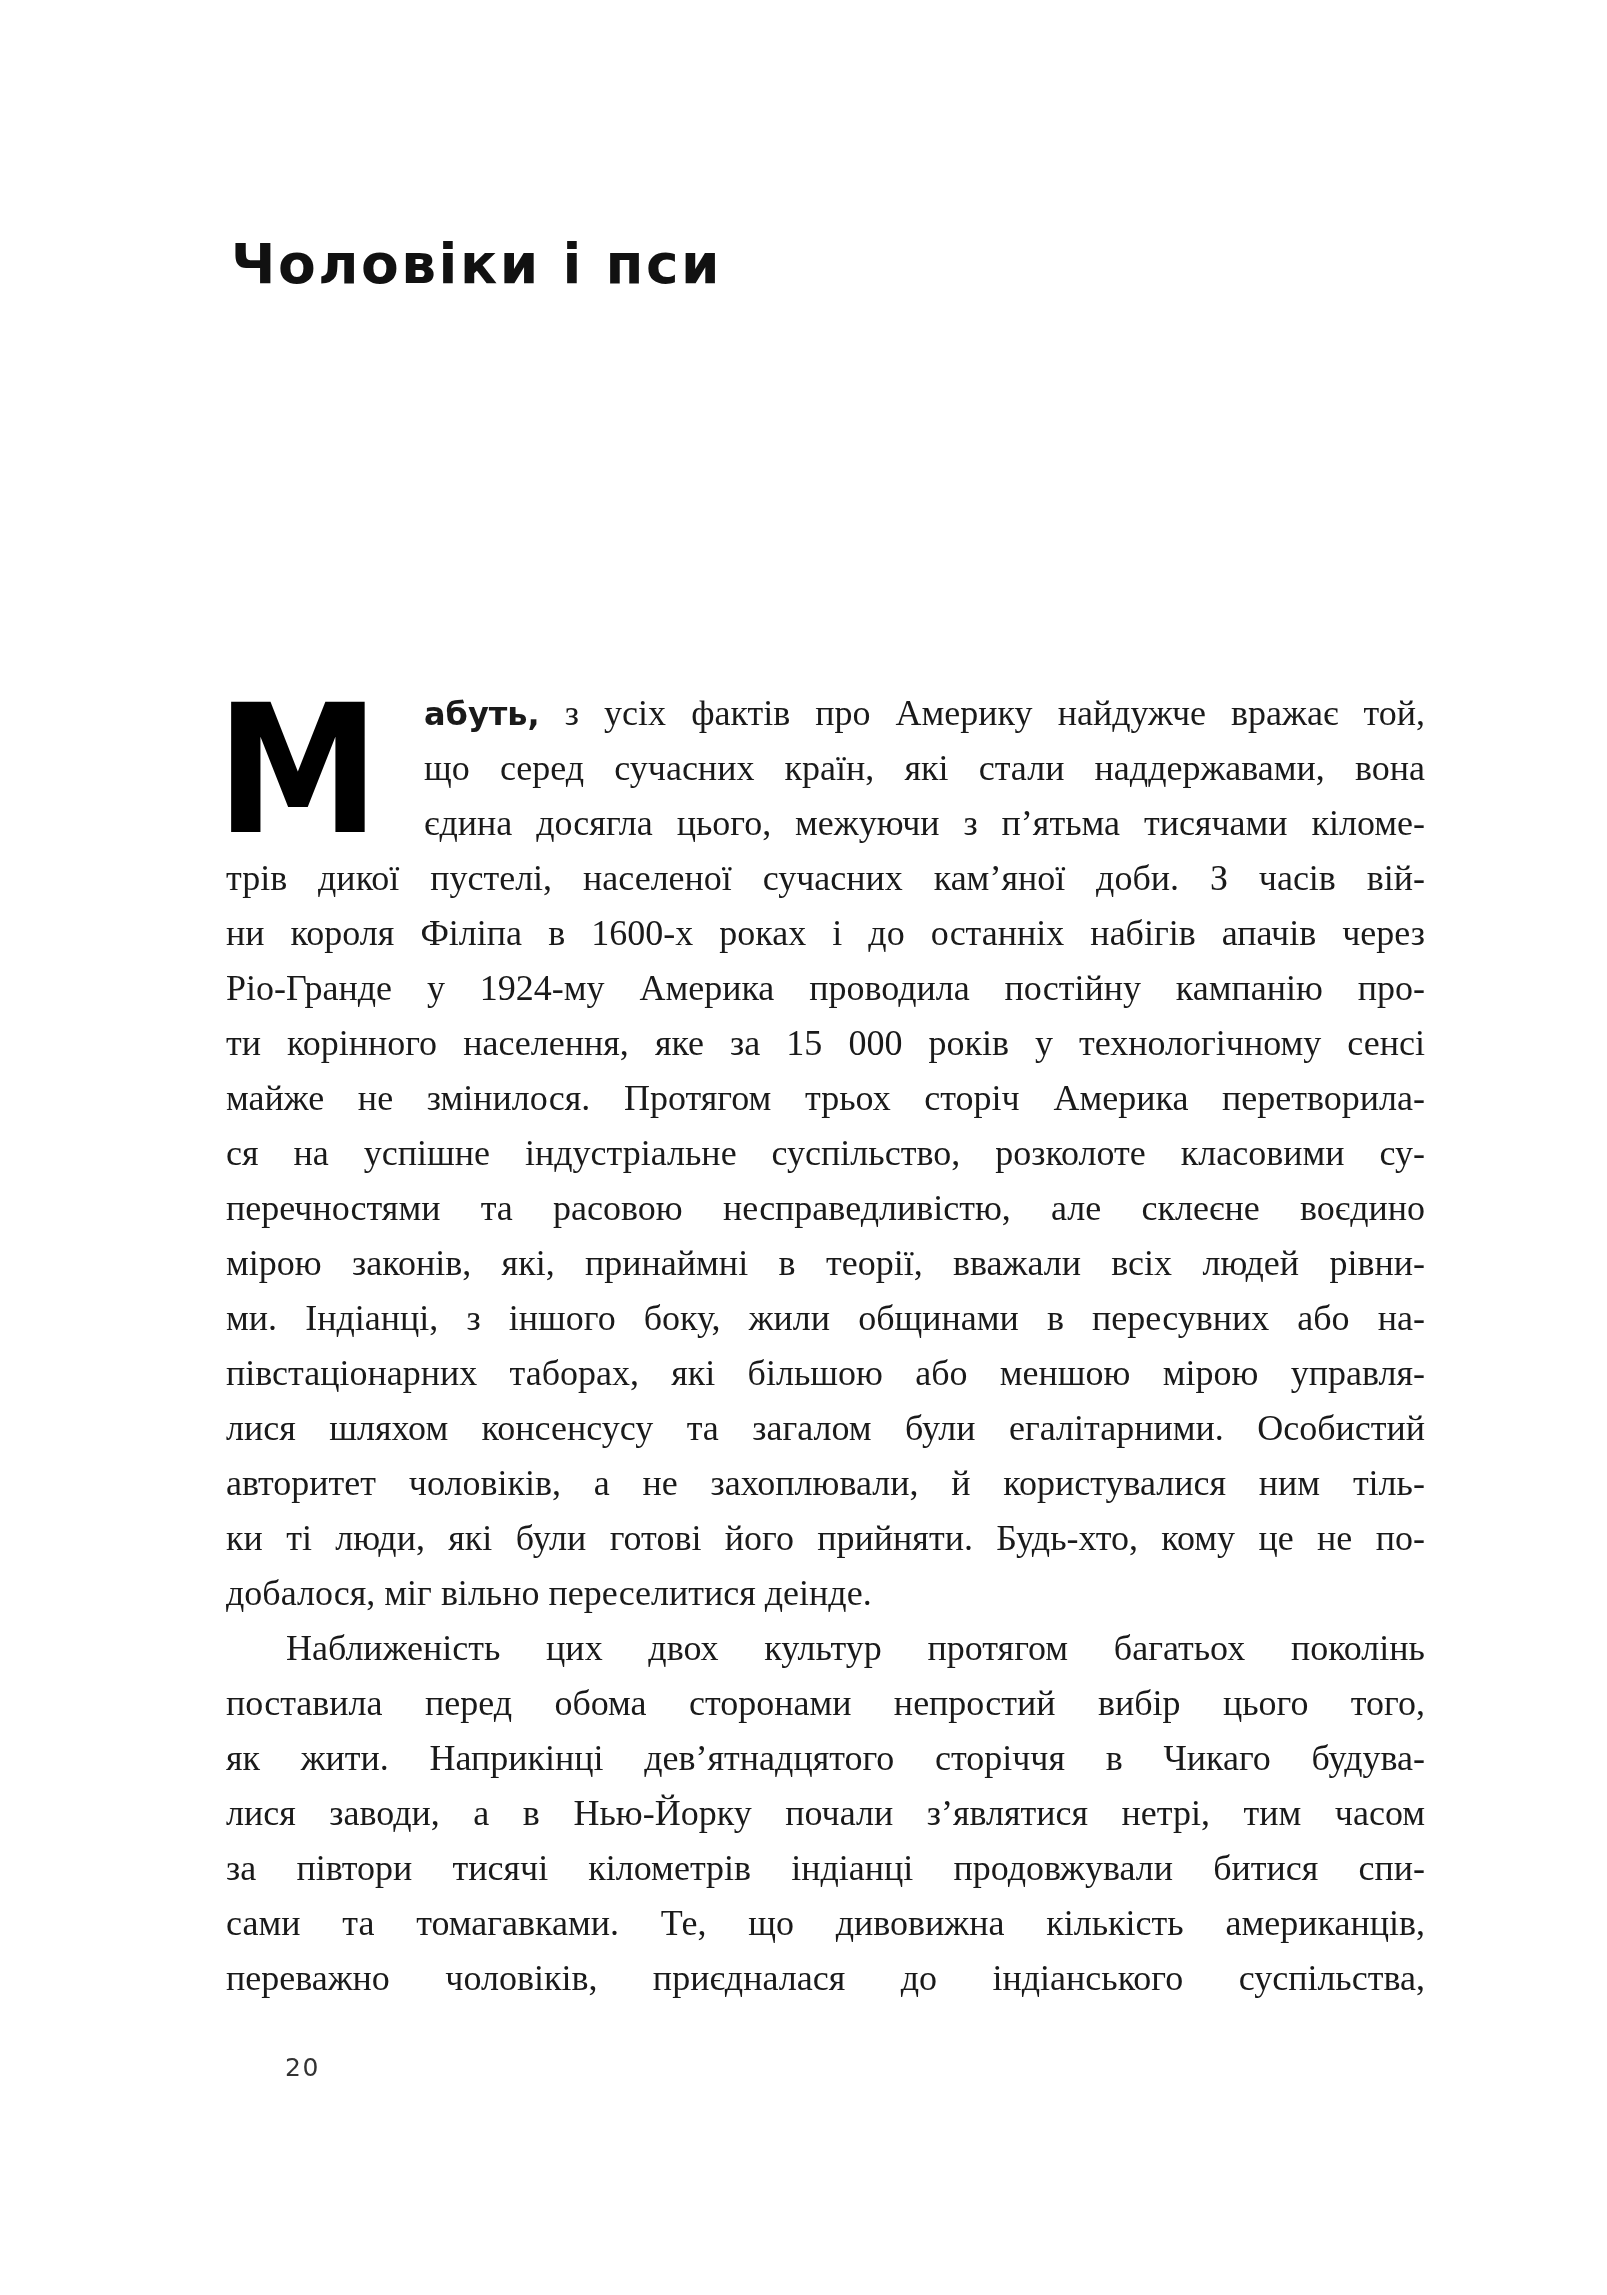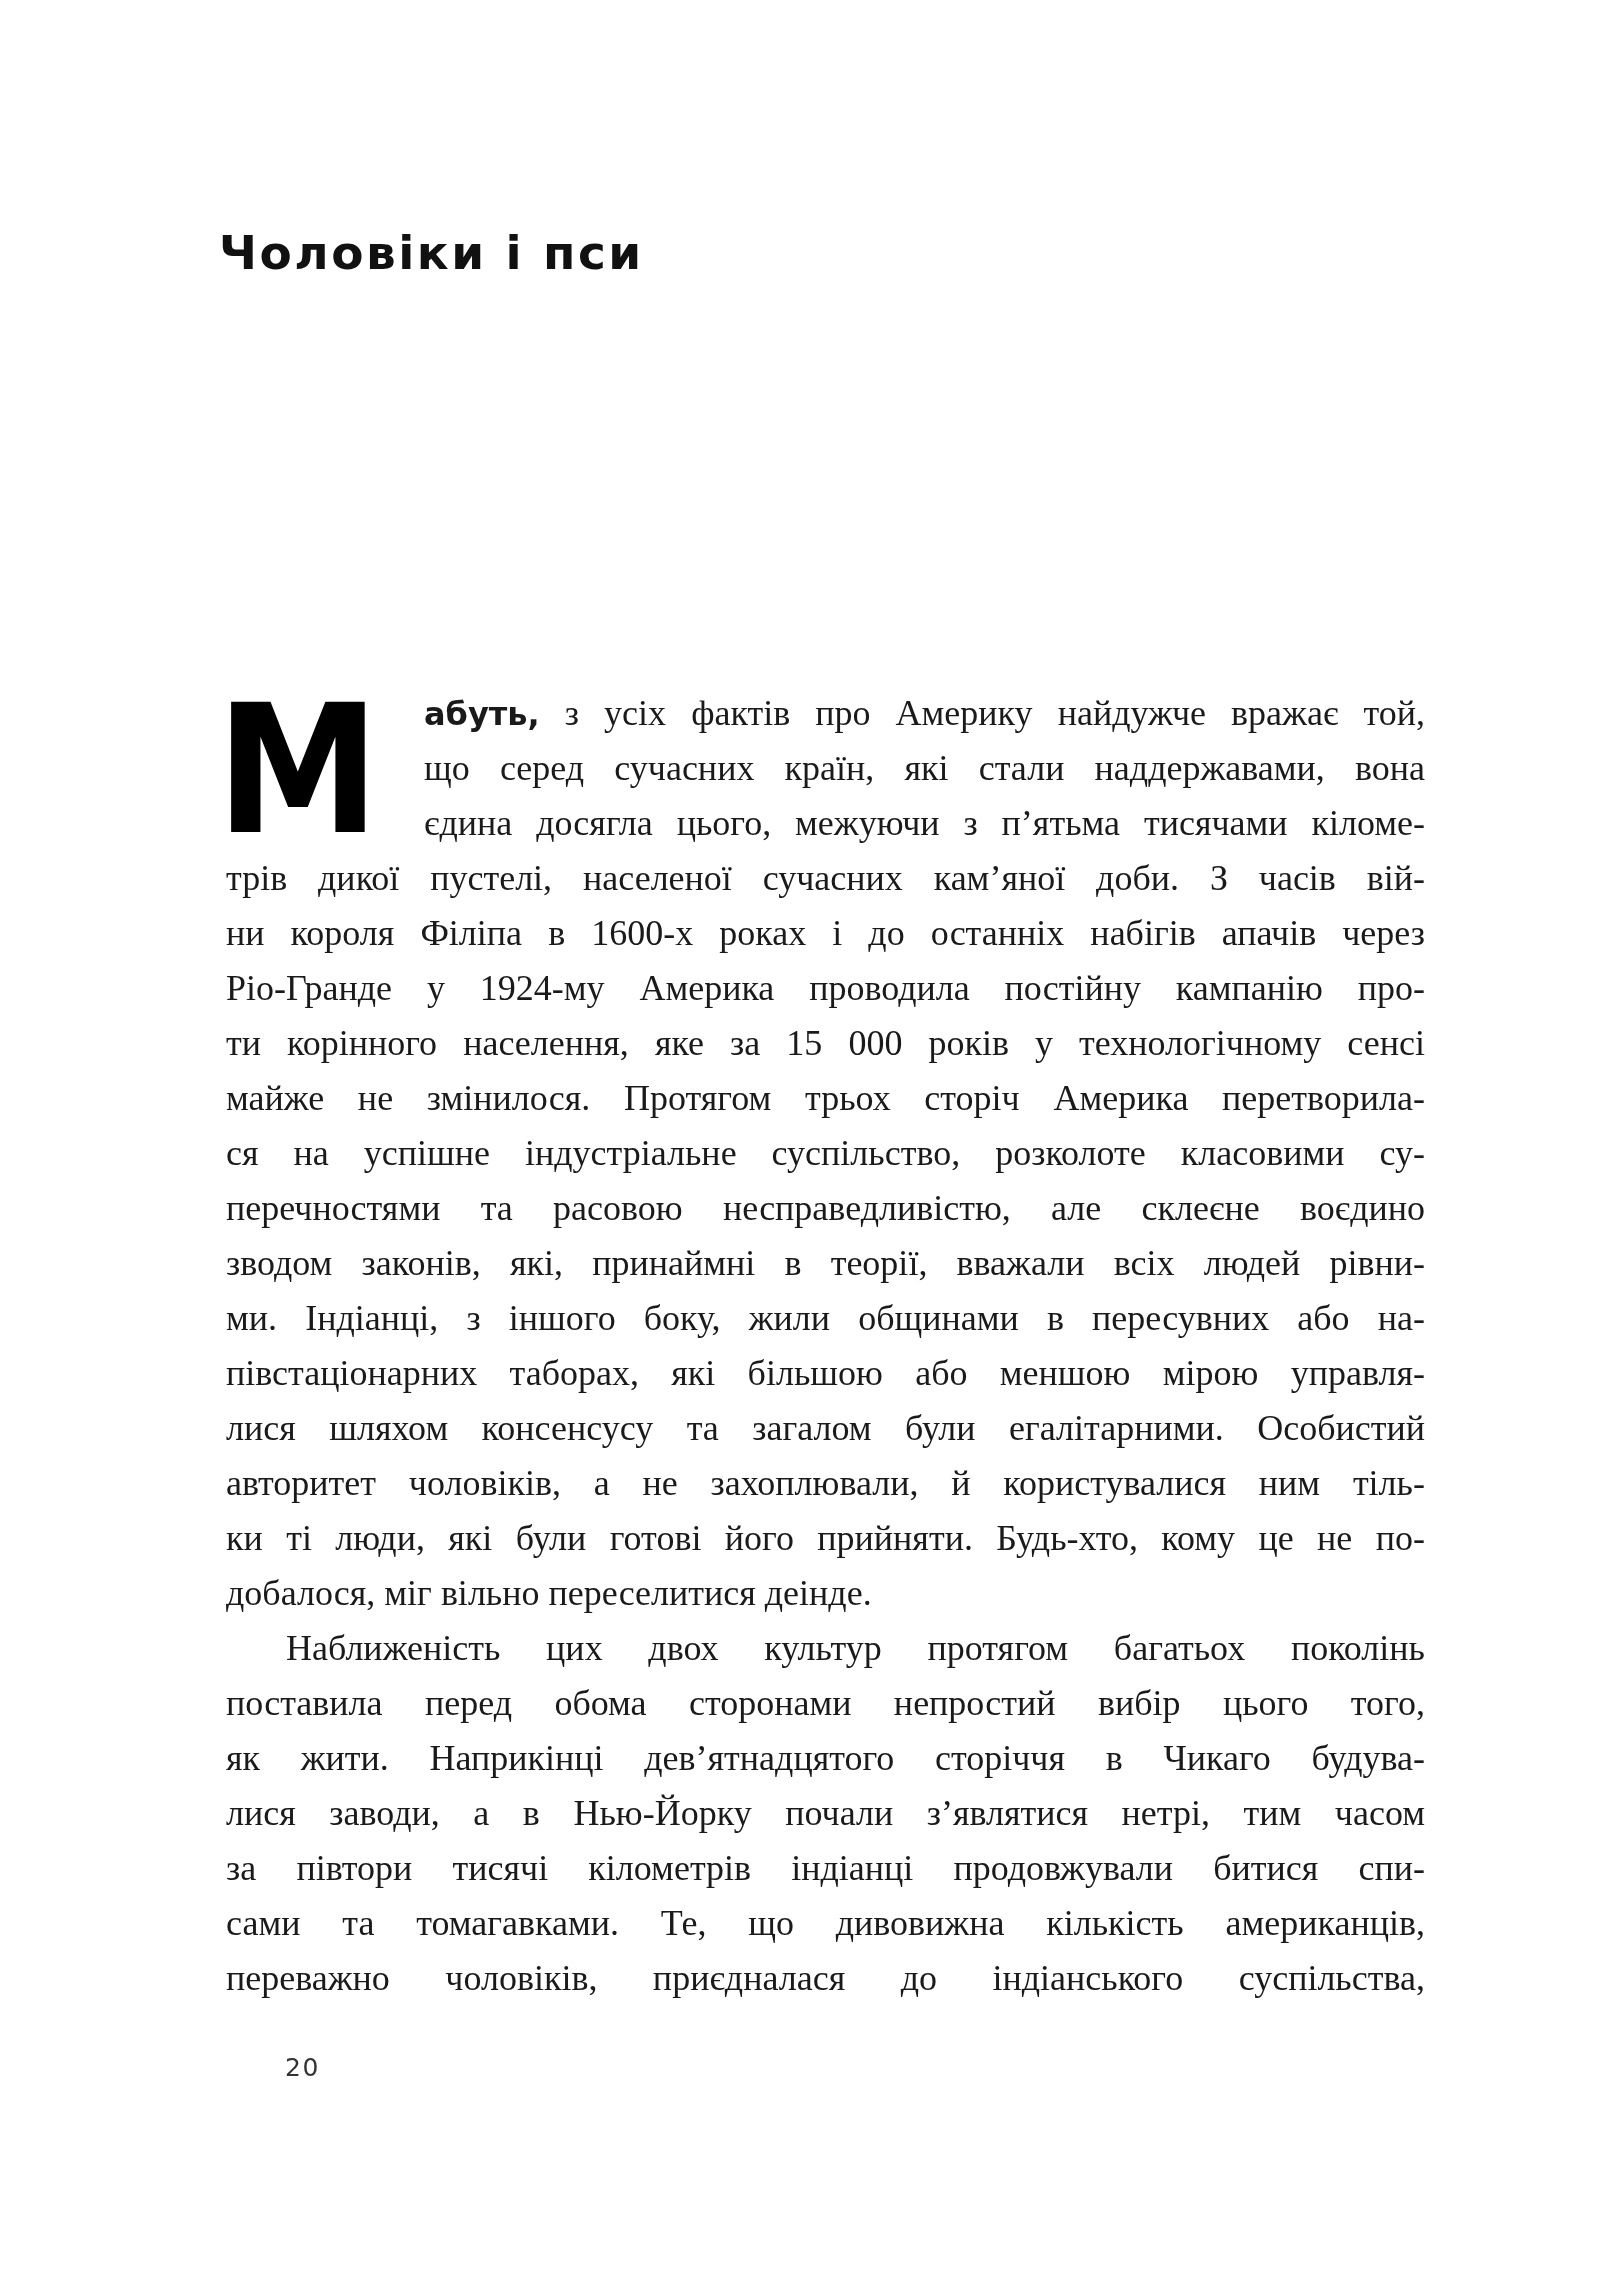--- a/index.html
+++ b/index.html
@@ -11,24 +11,24 @@
       width: 1607px;
       height: 2295px;
       position: relative;
       overflow: hidden;
       color: #1a1a1a;
     }
     .chapter-title {
       position: absolute;
       left: 219px;
       top: 219px;
-      margin: 0;
+      margin: 12px;
       font-family: "DejaVu Sans", sans-serif;
       font-weight: bold;
-      font-size: 47px;
+      font-size: 55px;
       letter-spacing: 2.5px;
       line-height: 67px;
       color: #111111;
     }
     .body-text {
       position: absolute;
       left: 226px;
       top: 686px;
       width: 1199px;
       font-family: "Liberation Serif", serif;
@@ -96,21 +96,21 @@
     <span class="line dc"><span class="lead-word">абуть,</span><span> з усіх фактів про Америку найдужче вражає той,</span></span>
     <span class="line dc">що серед сучасних країн, які стали наддержавами, вона</span>
     <span class="line dc">єдина досягла цього, межуючи з п’ятьма тисячами кіломе-</span>
     <span class="line">трів дикої пустелі, населеної сучасних кам’яної доби. З часів вій-</span>
     <span class="line">ни короля Філіпа в 1600-х роках і до останніх набігів апачів через</span>
     <span class="line">Ріо-Гранде у 1924-му Америка проводила постійну кампанію про-</span>
     <span class="line">ти корінного населення, яке за 15 000 років у технологічному сенсі</span>
     <span class="line">майже не змінилося. Протягом трьох сторіч Америка перетворила-</span>
     <span class="line">ся на успішне індустріальне суспільство, розколоте класовими су-</span>
     <span class="line">перечностями та расовою несправедливістю, але склеєне воєдино</span>
-    <span class="line">зводом законів, які, принаймні в теорії, вважали всіх людей рівни-</span>
+    <span class="line">мірою законів, які, принаймні в теорії, вважали всіх людей рівни-</span>
     <span class="line">ми. Індіанці, з іншого боку, жили общинами в пересувних або на-</span>
     <span class="line">півстаціонарних таборах, які більшою або меншою мірою управля-</span>
     <span class="line">лися шляхом консенсусу та загалом були егалітарними. Особистий</span>
     <span class="line">авторитет чоловіків, а не захоплювали, й користувалися ним тіль-</span>
     <span class="line">ки ті люди, які були готові його прийняти. Будь-хто, кому це не по-</span>
     <span class="line last">добалося, міг вільно переселитися деінде.</span>
   </div>
   <div class="para">
     <span class="line indent">Наближеність цих двох культур протягом багатьох поколінь</span>
     <span class="line">поставила перед обома сторонами непростий вибір цього того,</span>

